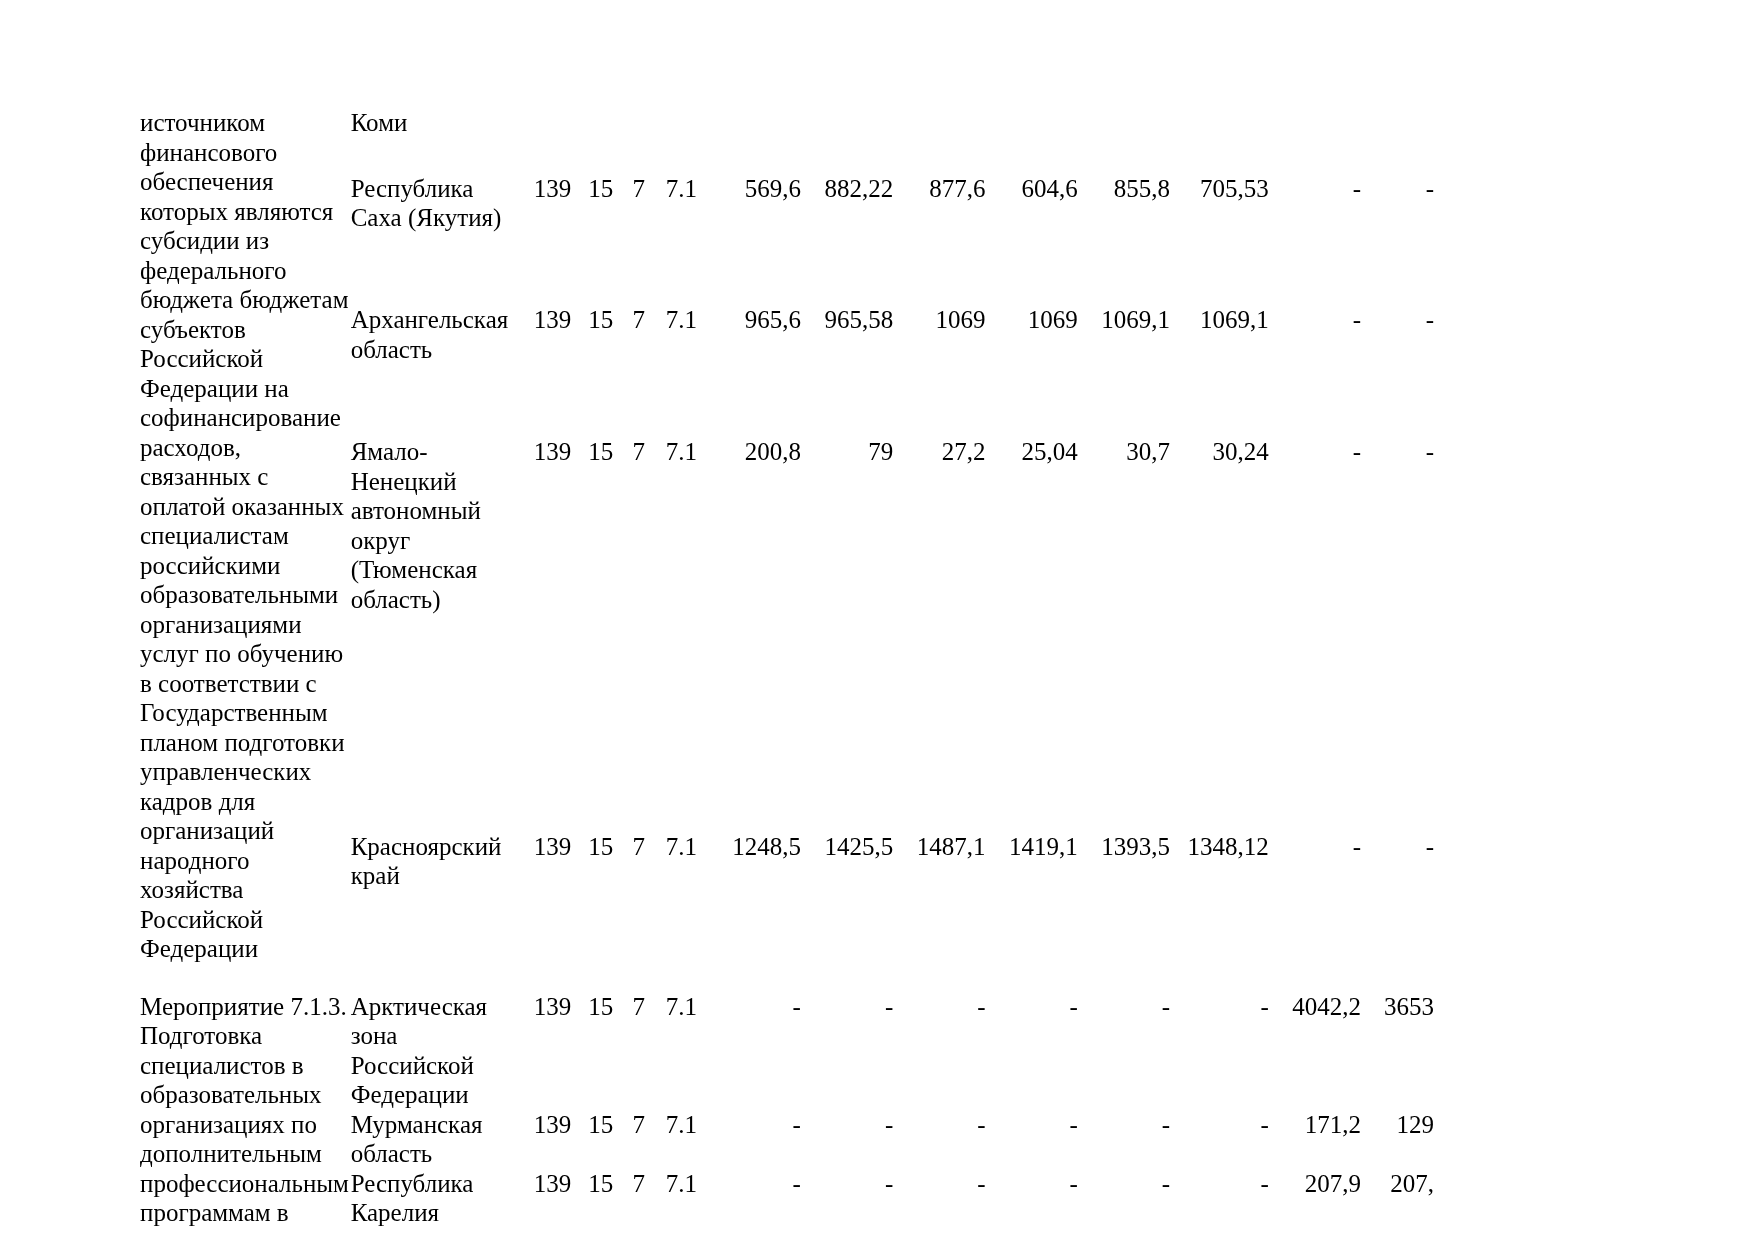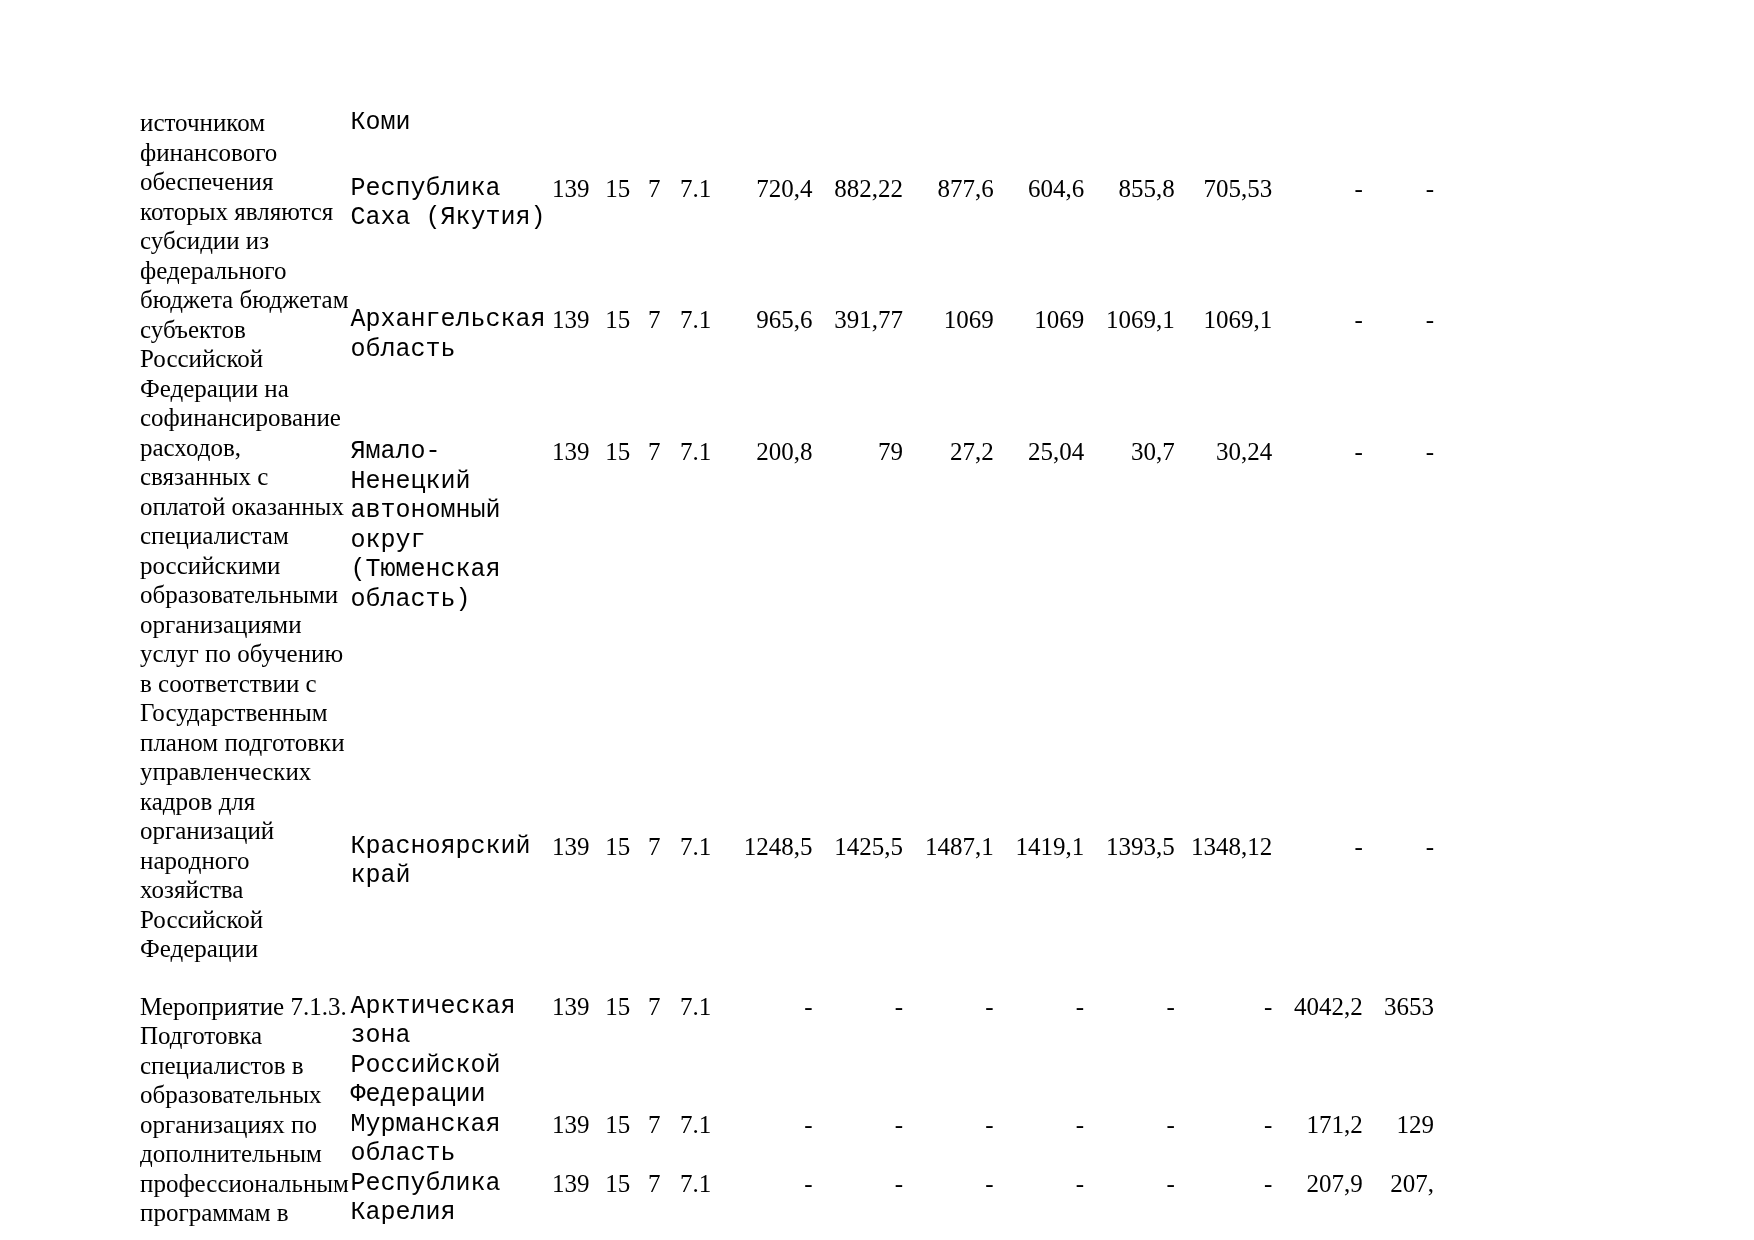--- a/index.html
+++ b/index.html
@@ -43,21 +43,20 @@
   col.c-v2     { width: 112px; }
   col.c-last   { width: 90px; }
 
   .cell-desc {
     padding-right: 10px;
     word-wrap: break-word;
   }
   .cell-region {
     padding-right: 14px;
     word-wrap: break-word;
-    font-family: Liberation Mono, monospace;
   }
   .num {
     text-align: right;
     padding-right: 16px;
     white-space: nowrap;
   }
   .num-c {
     text-align: center;
     white-space: nowrap;
     margin-top: 36px;
@@ -110,37 +109,37 @@
         <td class="num"></td>
         <td class="num"></td>
         <td class="num"></td>
       </tr>
       <tr class="row-pad">
         <td class="cell-region">Республика Саха (Якутия)</td>
         <td class="num-c">139</td>
         <td class="num-c">15</td>
         <td class="num-c">7</td>
         <td class="num-c">7.1</td>
-        <td class="num">720,4</td>
+        <td class="num">569,6</td>
         <td class="num">882,22</td>
         <td class="num">877,6</td>
         <td class="num">604,6</td>
         <td class="num">855,8</td>
         <td class="num">705,53</td>
         <td class="num">-</td>
         <td class="num">-</td>
       </tr>
       <tr class="row-pad">
         <td class="cell-region">Архангельская область</td>
         <td class="num-c">139</td>
         <td class="num-c">15</td>
         <td class="num-c">7</td>
         <td class="num-c">7.1</td>
         <td class="num">965,6</td>
-        <td class="num">391,77</td>
+        <td class="num">965,58</td>
         <td class="num">1069</td>
         <td class="num">1069</td>
         <td class="num">1069,1</td>
         <td class="num">1069,1</td>
         <td class="num">-</td>
         <td class="num">-</td>
       </tr>
       <tr class="row-pad">
         <td class="cell-region">Ямало-Ненецкий автономный округ (Тюменская область)</td>
         <td class="num-c">139</td>

